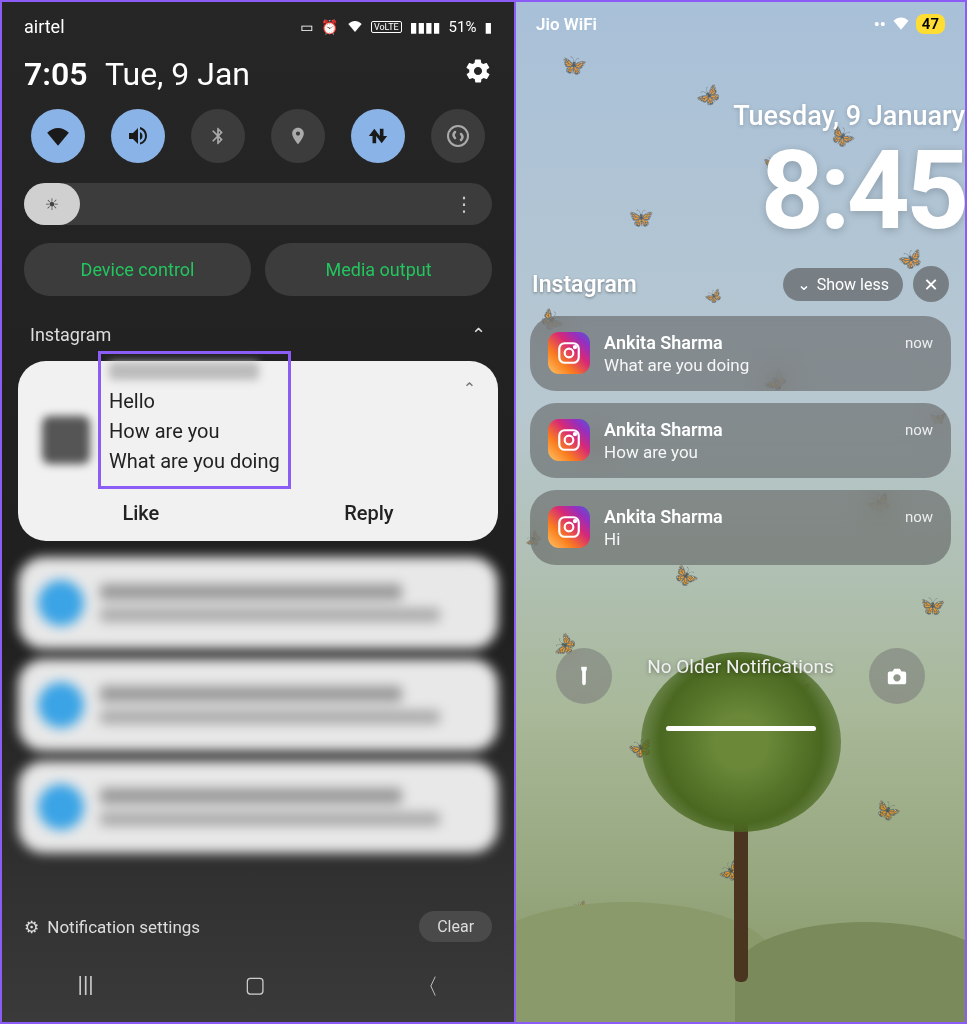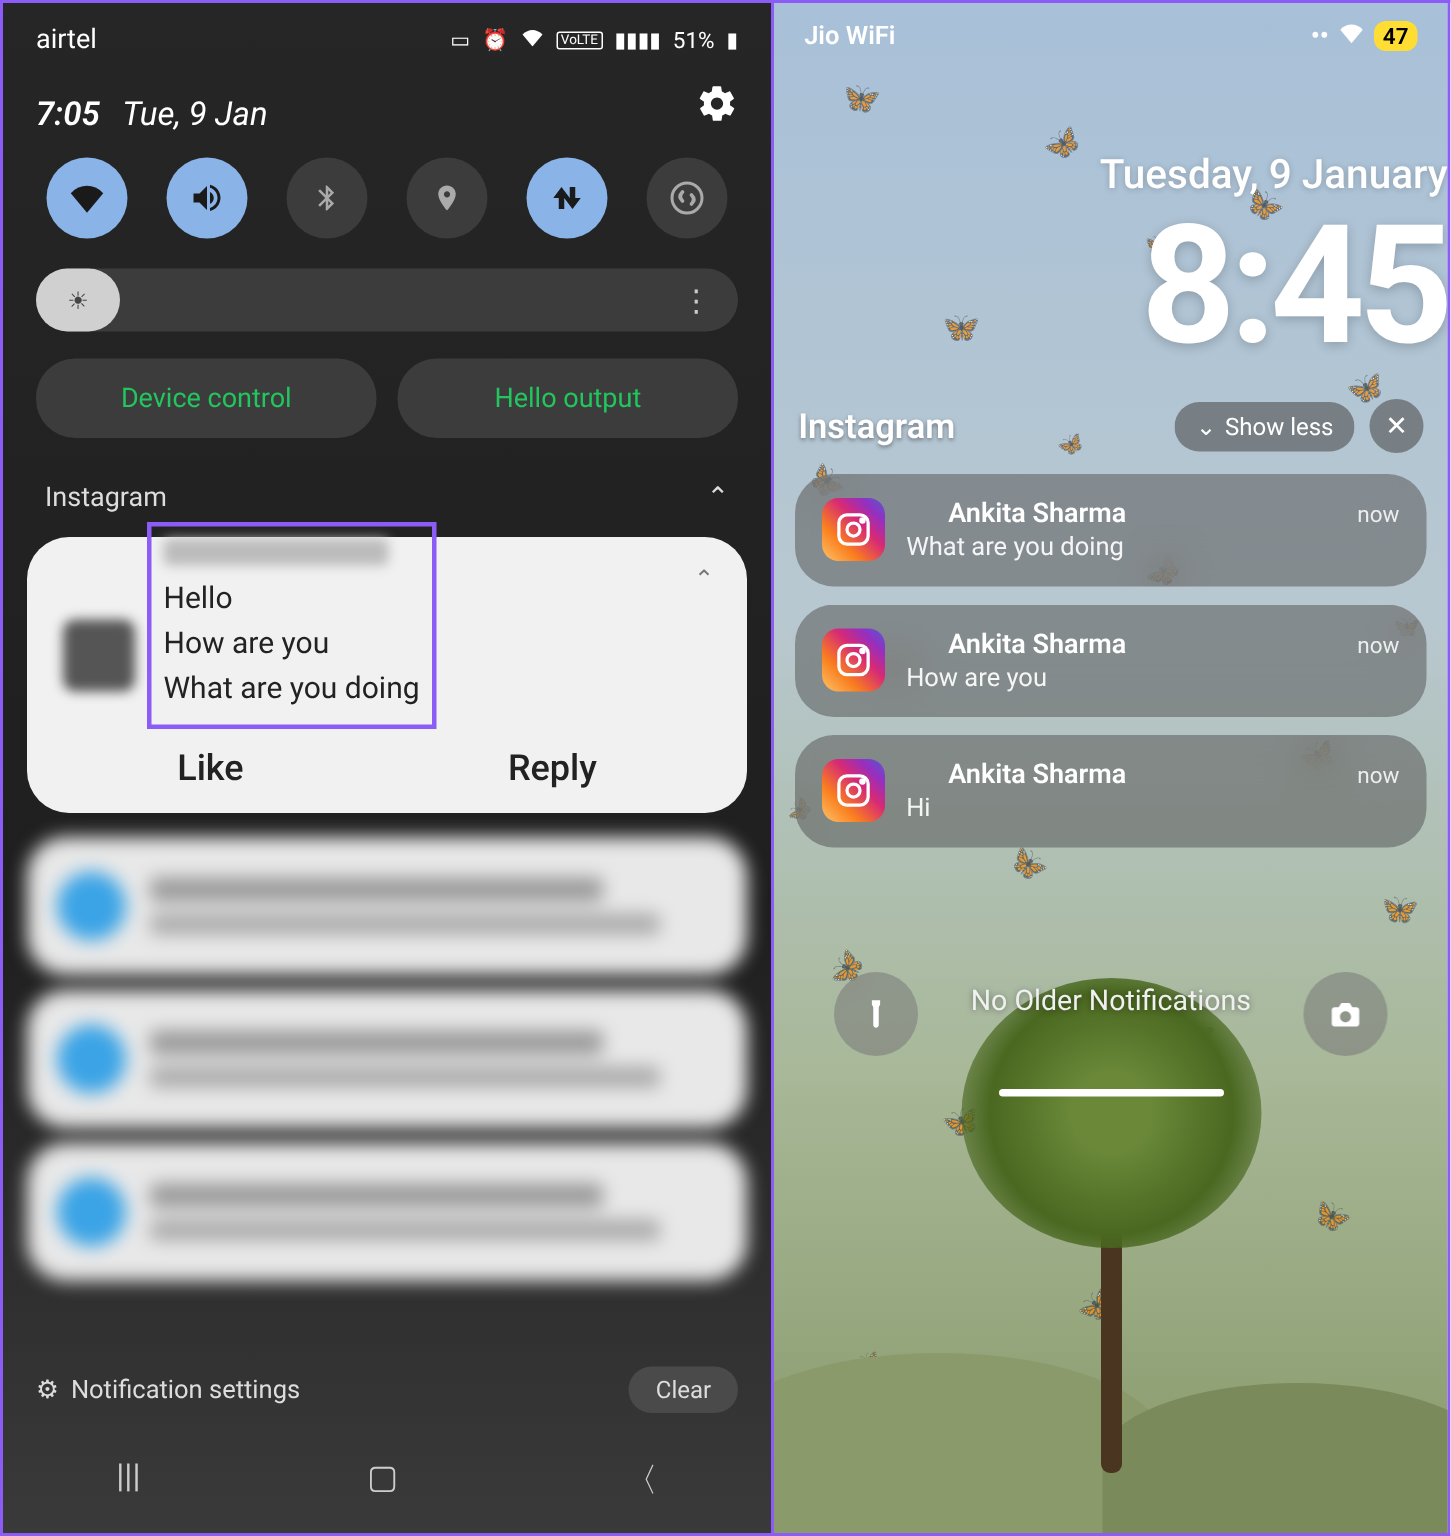--- a/index.html
+++ b/index.html
@@ -7,21 +7,21 @@
 
 
 .android {
   width: 555px; height: 1024px; border: 2px solid #8b5cf6;
   background: linear-gradient(180deg, #262626 0%, #1f1f1f 60%, #3a3a3a 100%);
   color: #fff; display: flex; flex-direction: column; position: relative;
 }
 .a-status { display: flex; justify-content: space-between; align-items: center; padding: 14px 22px 8px; font-size: 18px; }
 .a-status .right { display: flex; align-items: center; gap: 8px; font-size: 15px;}
 .a-status .ico { font-size: 14px; }
-.a-dt { display: flex; justify-content: space-between; align-items: flex-end; padding: 10px 22px; font-size: 22px; font-weight: 400; font-style: italic;}
+.a-dt { display: flex; justify-content: space-between; align-items: flex-start; padding: 10px 22px; font-size: 32px; font-weight: 400;}
 .a-dt .time { font-weight: 600; margin-right: 10px;}
 .gear { cursor: pointer; }
 
 .qs-row { display: flex; justify-content: space-around; padding: 6px 16px; }
 .qs { width: 54px; height: 54px; border-radius: 50%; display: flex; align-items: center; justify-content: center; font-size: 22px; }
 .qs.active { background: #8ab4e8; color: #1a1a1a; }
 .qs.inactive { background: #3c3c3c; color: #aaa; }
 
 .bright { margin: 14px 22px 10px; height: 42px; background: #3c3c3c; border-radius: 22px; display: flex; align-items: center; position: relative; }
 .bright .thumb { width: 56px; height: 42px; background: #d0d0d0; border-radius: 22px; display:flex; align-items:center; justify-content:center; font-size:16px; color:#444;}
@@ -32,21 +32,21 @@
 
 .app-hdr { display: flex; justify-content: space-between; align-items: center; padding: 20px 28px 10px; font-size: 18px; color: #ddd;}
 
 .card { margin: 6px 16px; background: #f1f1f1; border-radius: 28px; padding: 20px 24px 16px; color: #222; position: relative;}
 .card .top { display: flex; align-items: center; gap: 14px; margin-bottom: 6px;}
 .avatar-blur { width: 48px; height: 48px; border-radius: 8px; background: #555; filter: blur(4px); margin-top:10px;}
 .name-blur { width: 150px; height: 18px; background: #bbb; filter: blur(4px); border-radius: 4px; margin-bottom: 10px; margin-top:2px;}
 .msgs { font-size: 20px; line-height: 1.5; }
 .hl-box { border: 3px solid #8b5cf6; padding: 6px 8px 10px; margin-left: -6px; margin-top:-30px; position:relative; z-index:2;}
 .hl-box .name-blur { margin-bottom: 6px; }
-.actions { display: flex; justify-content: space-around; margin-top: 12px; font-size: 24px; font-weight: 500; gap: 24px;}
+.actions { display: flex; justify-content: space-around; margin-top: 12px; font-size: 20px; font-weight: 500; gap: 24px;}
 .card .caret { position: absolute; top: 18px; right: 22px; color: #777; font-size:16px;}
 
 .blur-card { margin: 10px 16px 0; height: 92px; background: #e8e8e8; border-radius: 26px; display:flex; align-items:center; padding: 0 20px; gap:16px; filter: blur(6px);}
 .blur-card .dot { width: 46px; height: 46px; border-radius: 50%; background: #3ba4e6;}
 .blur-card .lines { flex:1; }
 .blur-card .l1 { height: 16px; background: #999; border-radius:4px; margin-bottom:8px; width: 80%;}
 .blur-card .l2 { height: 14px; background: #aaa; border-radius:4px; width: 90%;}
 
 .a-foot { margin-top: auto; display: flex; justify-content: space-between; align-items: center; padding: 14px 22px; font-size: 17px; color: #ddd;}
 .a-foot .ns { display: flex; align-items: center; gap: 8px;}
@@ -81,21 +81,21 @@
 
 .grp-hdr { display:flex; align-items:center; padding: 20px 16px 10px; gap: 10px;}
 .grp-hdr .title { font-size: 23px; font-weight:600; flex:1; text-shadow: 0 1px 3px rgba(0,0,0,0.4);}
 .showless { background: rgba(80,80,80,0.6); backdrop-filter: blur(10px); padding: 7px 14px; border-radius: 18px; font-size: 16px; display:flex; align-items:center; gap:6px;}
 .closebtn { width: 36px; height: 36px; border-radius: 50%; background: rgba(80,80,80,0.6); display:flex; align-items:center; justify-content:center; font-size:18px;}
 
 .notif { margin: 4px 14px 12px; background: rgba(90,90,90,0.55); backdrop-filter: blur(14px); border-radius: 26px; padding: 16px 18px; display:flex; gap: 14px; align-items:flex-start;}
 .ig-ico { width: 42px; height: 42px; border-radius: 11px; background: linear-gradient(45deg, #fdc468 0%, #fa7e1e 30%, #d62976 60%, #962fbf 80%, #4f5bd5 100%); display:flex; align-items:center; justify-content:center;}
 .ig-ico svg { width: 26px; height:26px;}
 .notif .body { flex:1;}
-.notif .sender { font-size: 18px; font-weight:600; margin-bottom: 2px; margin-left: 28px;}
+.notif .sender { font-size: 18px; font-weight:600; margin-bottom: 2px;}
 .notif .msg { font-size: 17px; opacity: 0.92;}
 .notif .ts { font-size: 15px; opacity: 0.85; margin-top:2px;}
 
 .older { text-align:center; font-size: 19px; margin-top: 90px; text-shadow: 0 1px 4px rgba(0,0,0,0.4); color:#f0f0f0;}
 
 .i-bottom { position:absolute; bottom: 30px; left:0; right:0; display:flex; justify-content:space-between; padding: 0 40px; z-index:3;}
 .circ-btn { width: 56px; height: 56px; border-radius: 50%; background: rgba(120,120,120,0.55); backdrop-filter: blur(10px); display:flex; align-items:center; justify-content:center; font-size:24px;}
 .home-ind { position:absolute; bottom: 8px; left:50%; transform:translateX(-50%); width: 150px; height: 5px; background:#fff; border-radius: 3px; z-index:3;}
 </style>
 </head>
@@ -165,21 +165,21 @@
       </div>
   </div>
 
   <div class="bright">
     <div class="thumb">☀</div>
     <span class="more">⋮</span>
   </div>
 
   <div class="pill-row">
     <div class="pill">Device control</div>
-    <div class="pill">Hello output</div>
+    <div class="pill">Media output</div>
   </div>
 
   <div class="app-hdr">
     <span>Instagram</span>
     <span>⌃</span>
   </div>
 
   <div class="card">
     <span class="caret">⌃</span>
     <div class="top">

